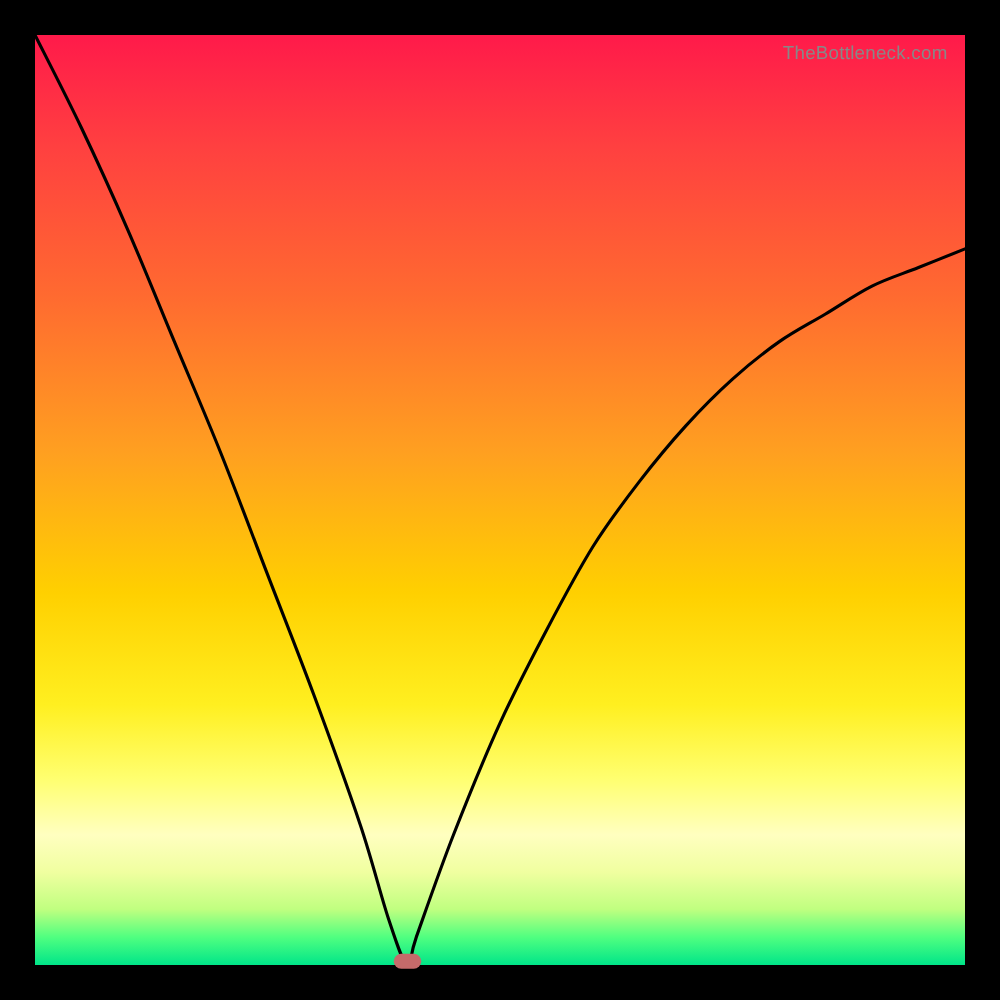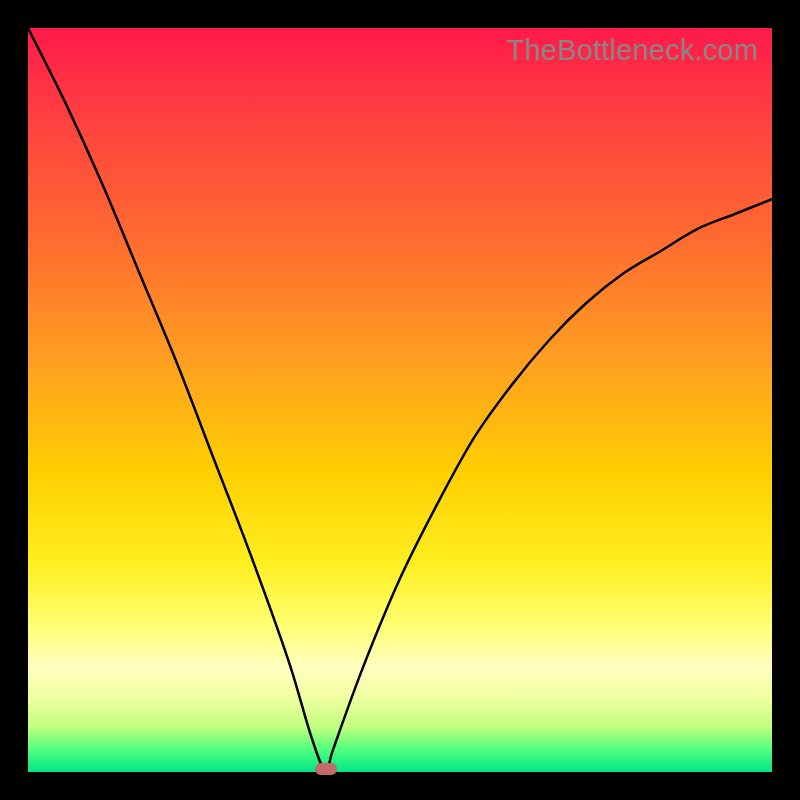--- a/index.html
+++ b/index.html
@@ -29,21 +29,21 @@
       #c0ff80 94%,
       #50ff80 97%,
       #00e589 100%
     );
   }
   .watermark {
     position: absolute;
     top: 6px;
     right: 14px;
     font-family: Arial, Helvetica, sans-serif;
-    font-size: 29px;
+    font-size: 15px;
     color: #888;
     letter-spacing: 0.2px;
     user-select: none;
   }
   svg.curve {
     position: absolute;
     left: 0;
     top: 0;
     width: 744px;
     height: 744px;

